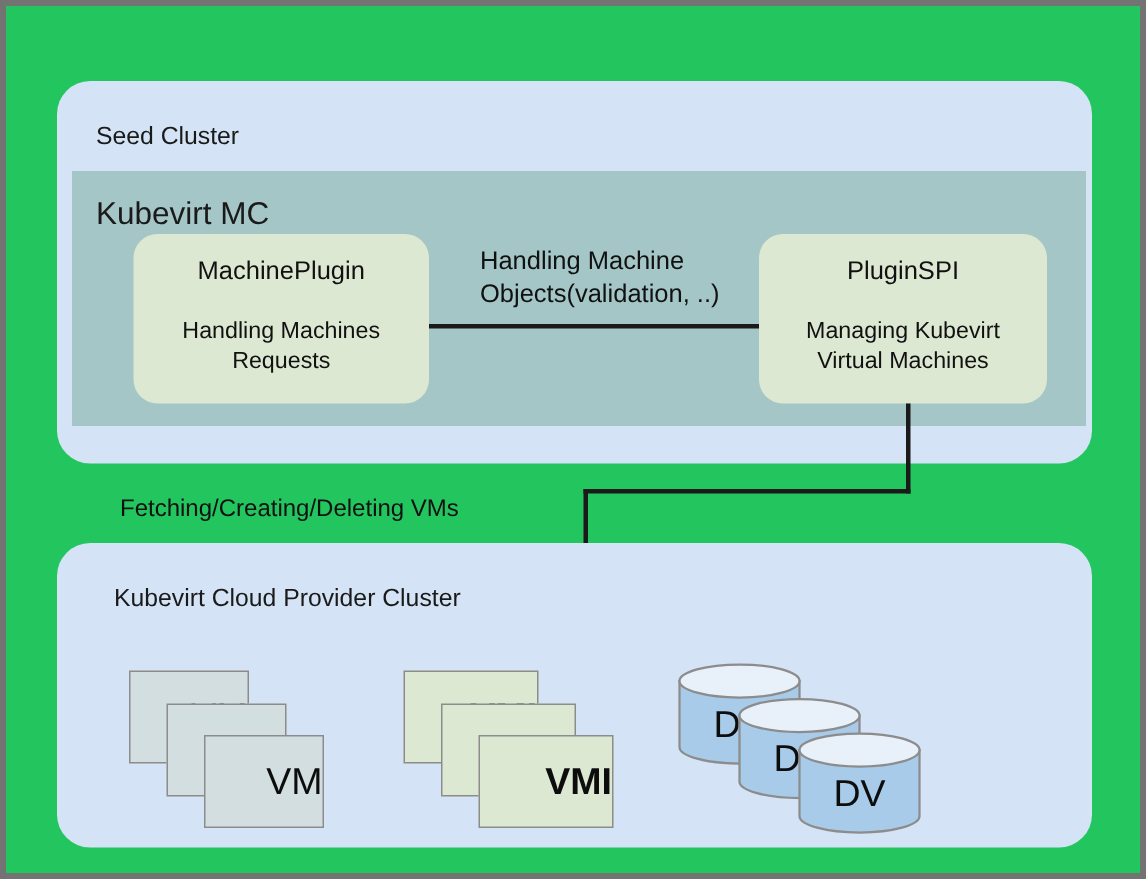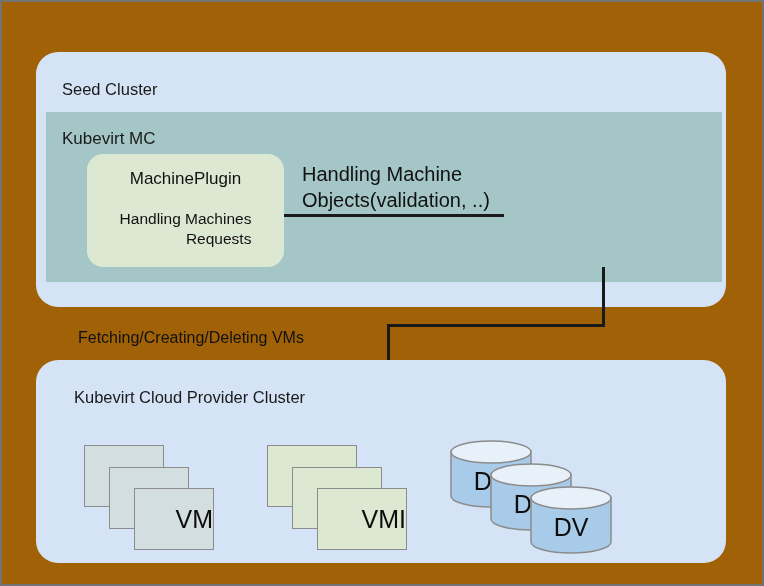--- a/index.html
+++ b/index.html
@@ -11,22 +11,22 @@
     width: 764px;
     height: 586px;
     font-family: "Liberation Sans", sans-serif;
     overflow: hidden;
   }
   #canvas {
     position: relative;
     width: 764px;
     height: 586px;
     box-sizing: border-box;
-    border: 2px solid #737373;
-    background: #a16207;
+    border: 4px solid #737373;
+    background: #22c55e;
   }
   .panel {
     position: absolute;
     box-sizing: border-box;
   }
   
   .cluster {
     background: #d4e3f5;
     border-radius: 22px;
   }
@@ -35,54 +35,55 @@
     font-size: 16.5px;
     color: #1a1a1a;
     white-space: nowrap;
   }
   
   .mc-panel {
     background: #a4c6c6;
   }
   .mc-label {
     position: absolute;
-    font-size: 17px;
+    font-size: 21px;
     color: #1a1a1a;
     white-space: nowrap;
   }
   
   .component {
     position: absolute;
     background: #dde8d2;
     border-radius: 16px;
     box-sizing: border-box;
     display: flex;
     flex-direction: column;
     align-items: center;
     justify-content: flex-start;
-    text-align: right;
+    text-align: center;
   }
   .component .title {
     font-size: 17px;
     color: #111111;
     line-height: 1.25;
   }
   .component .subtitle {
     font-size: 15.5px;
     color: #111111;
     line-height: 1.3;
   }
   
   .annot {
     position: absolute;
-    font-size: 20px;
+    font-size: 17px;
     color: #111111;
     line-height: 1.32;
     text-align: left;
     white-space: pre-line;
+    margin-left: 16px;
   }
   .divider {
     position: absolute;
     background: #1a1a1a;
   }
   
   .conn {
     position: absolute;
     background: #1a1a1a;
   }
@@ -141,20 +142,25 @@
   <div class="panel mc-panel" style="left:44px; top:110px; width:676px; height:170px;">
   </div>
   <div class="mc-label" style="left:60px; top:127px;">Kubevirt MC</div>
 
   <div class="component" style="left:85px; top:152px; width:197px; height:113px; padding-top:14px;">
     <div class="title">MachinePlugin</div>
     <div class="subtitle" style="white-space:pre-line; margin-top:20px;">Handling  Machines
 Requests</div>
   </div>
 
+  <div class="component" style="left:502px; top:152px; width:192px; height:113px; padding-top:14px;">
+    <div class="title">PluginSPI</div>
+    <div class="subtitle" style="white-space:pre-line; margin-top:20px;">Managing Kubevirt
+Virtual Machines</div>
+  </div>
 
   <div class="annot" style="left:300px; top:159px; width:200px;">Handling Machine
 Objects(validation, ..)</div>
 
   <div class="divider" style="left:282px; top:212px; width:220px; height:3px;"></div>
 
 
   <div class="conn" style="left:600px; top:265px; width:3px; height:60px;"></div>
   <div class="conn" style="left:385px; top:322px; width:218px; height:3px;"></div>
   <div class="conn" style="left:385px; top:322px; width:3px; height:36px;"></div>
@@ -170,21 +176,21 @@
       <span>VM</span>
     </div>
     <div class="card vm" style="left:25px; top:22px; width:80px; height:62px;">
       <span>VM</span>
     </div>
     <div class="card vm" style="left:50px; top:43px; width:80px; height:62px;">
       <span>VM</span>
     </div>
   </div>
 
-  <div class="stack" style="left:265px; top:443px; width:170px; height:105px;">
+  <div class="stack" style="left:265px; top:443px; width:170px; height:105px;font-weight:bold;">
     <div class="card vmi" style="left:0px; top:0px; width:90px; height:62px;">
       <span>VMI</span>
     </div>
     <div class="card vmi" style="left:25px; top:22px; width:90px; height:62px;">
       <span>VMI</span>
     </div>
     <div class="card vmi" style="left:50px; top:43px; width:90px; height:62px;">
       <span>VMI</span>
     </div>
   </div>

